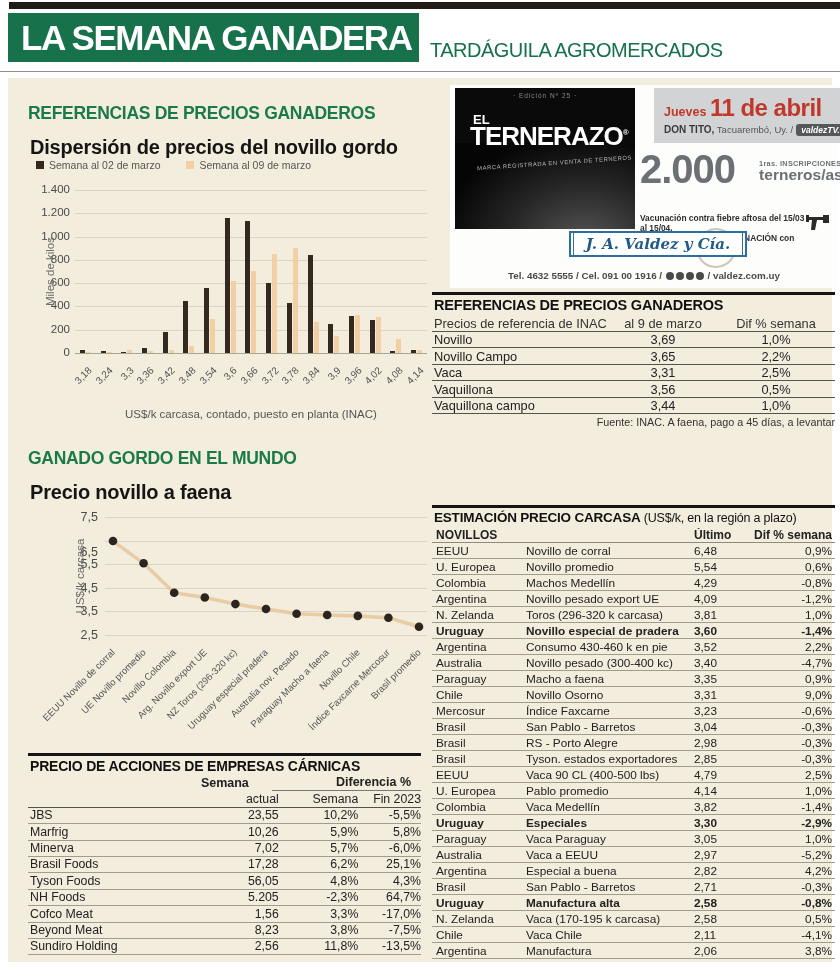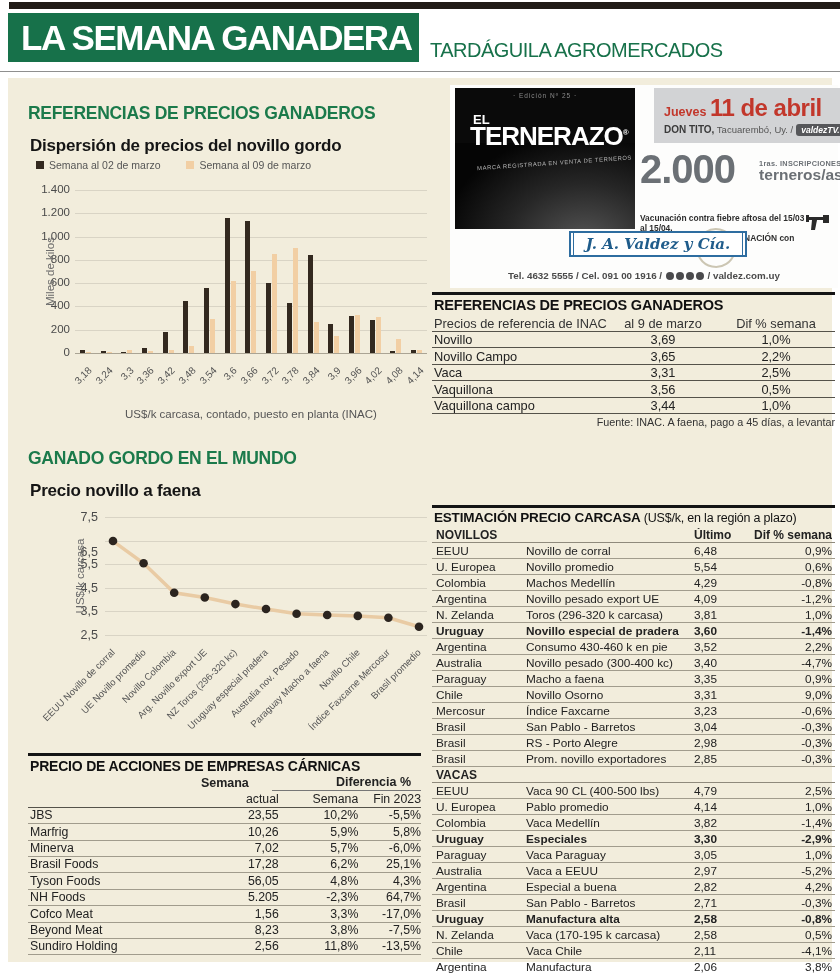--- a/index.html
+++ b/index.html
@@ -16,21 +16,21 @@
   .panel{position:absolute;left:8px;top:78px;width:824px;height:884px;background:#f2eddc;}
 
   
   .heading{position:absolute;font-size:17.5px;font-weight:bold;color:#1b7a4b;letter-spacing:-0.3px;white-space:nowrap;}
   .h1{left:28px;top:103px;} .h2{left:28px;top:448px;}
 
   
   .chartbox{position:absolute;width:405px;}
   #barchart{left:30px;top:136px;height:300px;}
   #linechart{left:30px;top:481px;height:268px;}
-  .cb-title{font-size:17px;font-weight:bold;color:#151515;letter-spacing:-0.2px;}
+  .cb-title{font-size:20px;font-weight:bold;color:#151515;letter-spacing:-0.2px;}
   .legend{position:absolute;left:6px;top:23px;display:flex;gap:26px;font-size:10.5px;color:#555;align-items:center;}
   .legend .li{display:flex;align-items:center;gap:5px;}
   .sw{width:8px;height:8px;display:inline-block;}
   .sw-dark{background:#33291f;} .sw-tan{background:#f2cfa4;}
   .plot{position:absolute;}
   #bc-plot{left:45px;top:54px;width:352px;height:163px;}
   #lc-plot{left:75px;top:36px;width:322px;height:118px;}
   .gline{position:absolute;left:0;width:100%;height:1px;background:#d9d4c5;}
   .gline.base{background:#aaa494;}
   .ylab{position:absolute;width:40px;text-align:right;font-size:11.5px;color:#4a4a4a;}
@@ -545,29 +545,23 @@
           <span class="c c4">-0,3%</span>
         </div>
         <div class="trow">
           <span class="c c1">Brasil</span>
           <span class="c c2">RS - Porto Alegre</span>
           <span class="c c3">2,98</span>
           <span class="c c4">-0,3%</span>
         </div>
         <div class="trow">
           <span class="c c1">Brasil</span>
-          <span class="c c2">Prom. novillo exportadores</span>
+          <span class="c c2">Tyson. estados exportadores</span>
           <span class="c c3">2,85</span>
           <span class="c c4">-0,3%</span>
-        </div>
-        <div class="trow shdr">
-          <span class="c c1">VACAS</span>
-          <span class="c c2"></span>
-          <span class="c c3"></span>
-          <span class="c c4"></span>
         </div>
         <div class="trow">
           <span class="c c1">EEUU</span>
           <span class="c c2">Vaca 90 CL (400-500 lbs)</span>
           <span class="c c3">4,79</span>
           <span class="c c4">2,5%</span>
         </div>
         <div class="trow">
           <span class="c c1">U. Europea</span>
           <span class="c c2">Pablo promedio</span>

